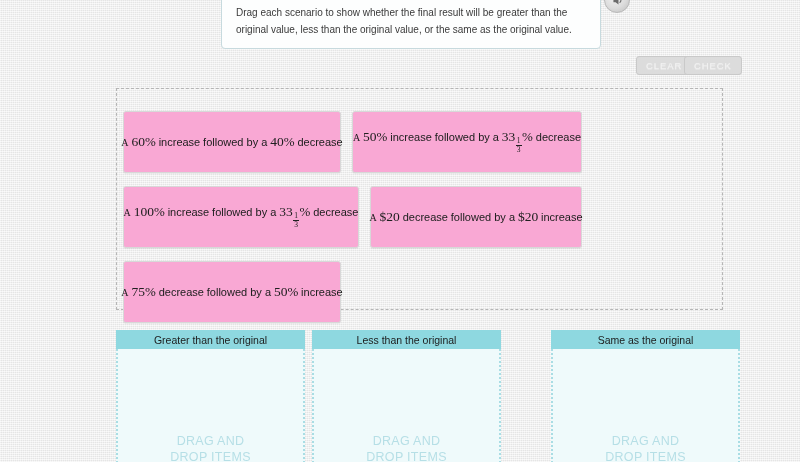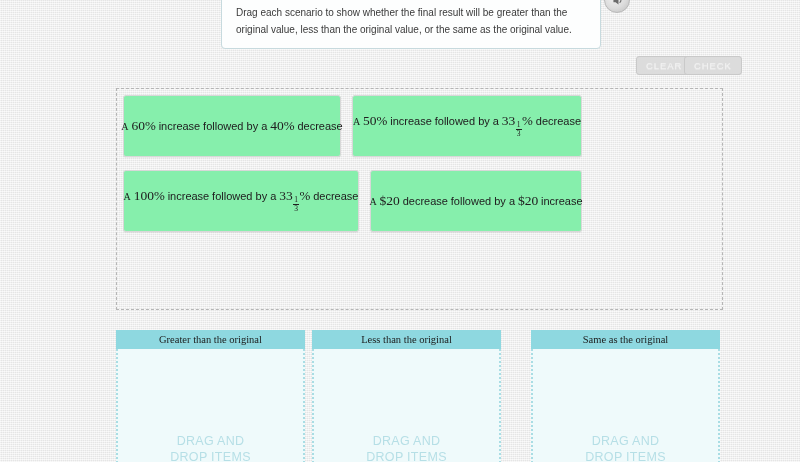--- a/index.html
+++ b/index.html
@@ -111,23 +111,23 @@
     position: absolute;
     left: 6px;
     height: 62px;
   }
   #bank-row-1 { top: 6px; }
   #bank-row-2 { top: 81px; }
   #bank-row-3 { top: 156px; }
 
   .scenario-card {
     position: absolute;
-    top: 0;
+    top: 16px;
     height: 62px;
-    background: #86efac;
+    background: #f9a8d4;
     border: 1px solid #d8d8d8;
     border-radius: 3px;
     box-shadow: 0 1px 1px rgba(0,0,0,0.06);
     box-sizing: border-box;
     display: flex;
     align-items: center;
     justify-content: center;
     padding: 0 8px;
     cursor: move;
   }
@@ -181,31 +181,31 @@
   
   .drop-zone {
     position: absolute;
     top: 330px;
     width: 189px;
     height: 132px;
     z-index: 1;
   }
   #zone-0 { left: 116px; }
   #zone-1 { left: 312px; }
-  #zone-2 { left: 531px; }
+  #zone-2 { left: 551px; }
 
   .zone-header {
     height: 19px;
     background: #8ed8e0;
     display: flex;
     align-items: center;
     justify-content: center;
     color: #1c1c1c;
     font-size: 10.5px;
-    font-family: Liberation Serif, serif;
+    font-family: Liberation Sans, sans-serif;
   }
   .zone-body {
     height: 138px;
     background: #effafb;
     border: 2px dotted #a9dde4;
     border-top: none;
     box-sizing: border-box;
     display: flex;
     align-items: flex-end;
     justify-content: center;
@@ -276,20 +276,28 @@
       </div>
     </div>
 
     <div class="scenario-card" id="card-3">
       <div class="card-text">
         <span class="art">A</span>&nbsp;<span class="num">$20</span><span class="pct"></span> <span class="wordy">decrease</span> <span class="wordy">followed by a</span> <span class="num">$20</span><span class="pct"></span> <span class="wordy">increase</span>
       </div>
     </div>
   </div>
 
+  <div class="bank-row" id="bank-row-3" style="width:599px;">
+
+    <div class="scenario-card" id="card-4">
+      <div class="card-text">
+        <span class="art">A</span>&nbsp;<span class="num">75</span><span class="pct">%</span> <span class="wordy">decrease</span> <span class="wordy">followed by a</span> <span class="num">50</span><span class="pct">%</span> <span class="wordy">increase</span>
+      </div>
+    </div>
+  </div>
 
 </div>
 
 <div class="drop-zone" id="zone-0">
   <div class="zone-header">Greater than the original</div>
   <div class="zone-body">
     <div class="zone-placeholder">
       <span>DRAG AND</span>
       <span>DROP ITEMS</span>
       <span>HERE</span>

